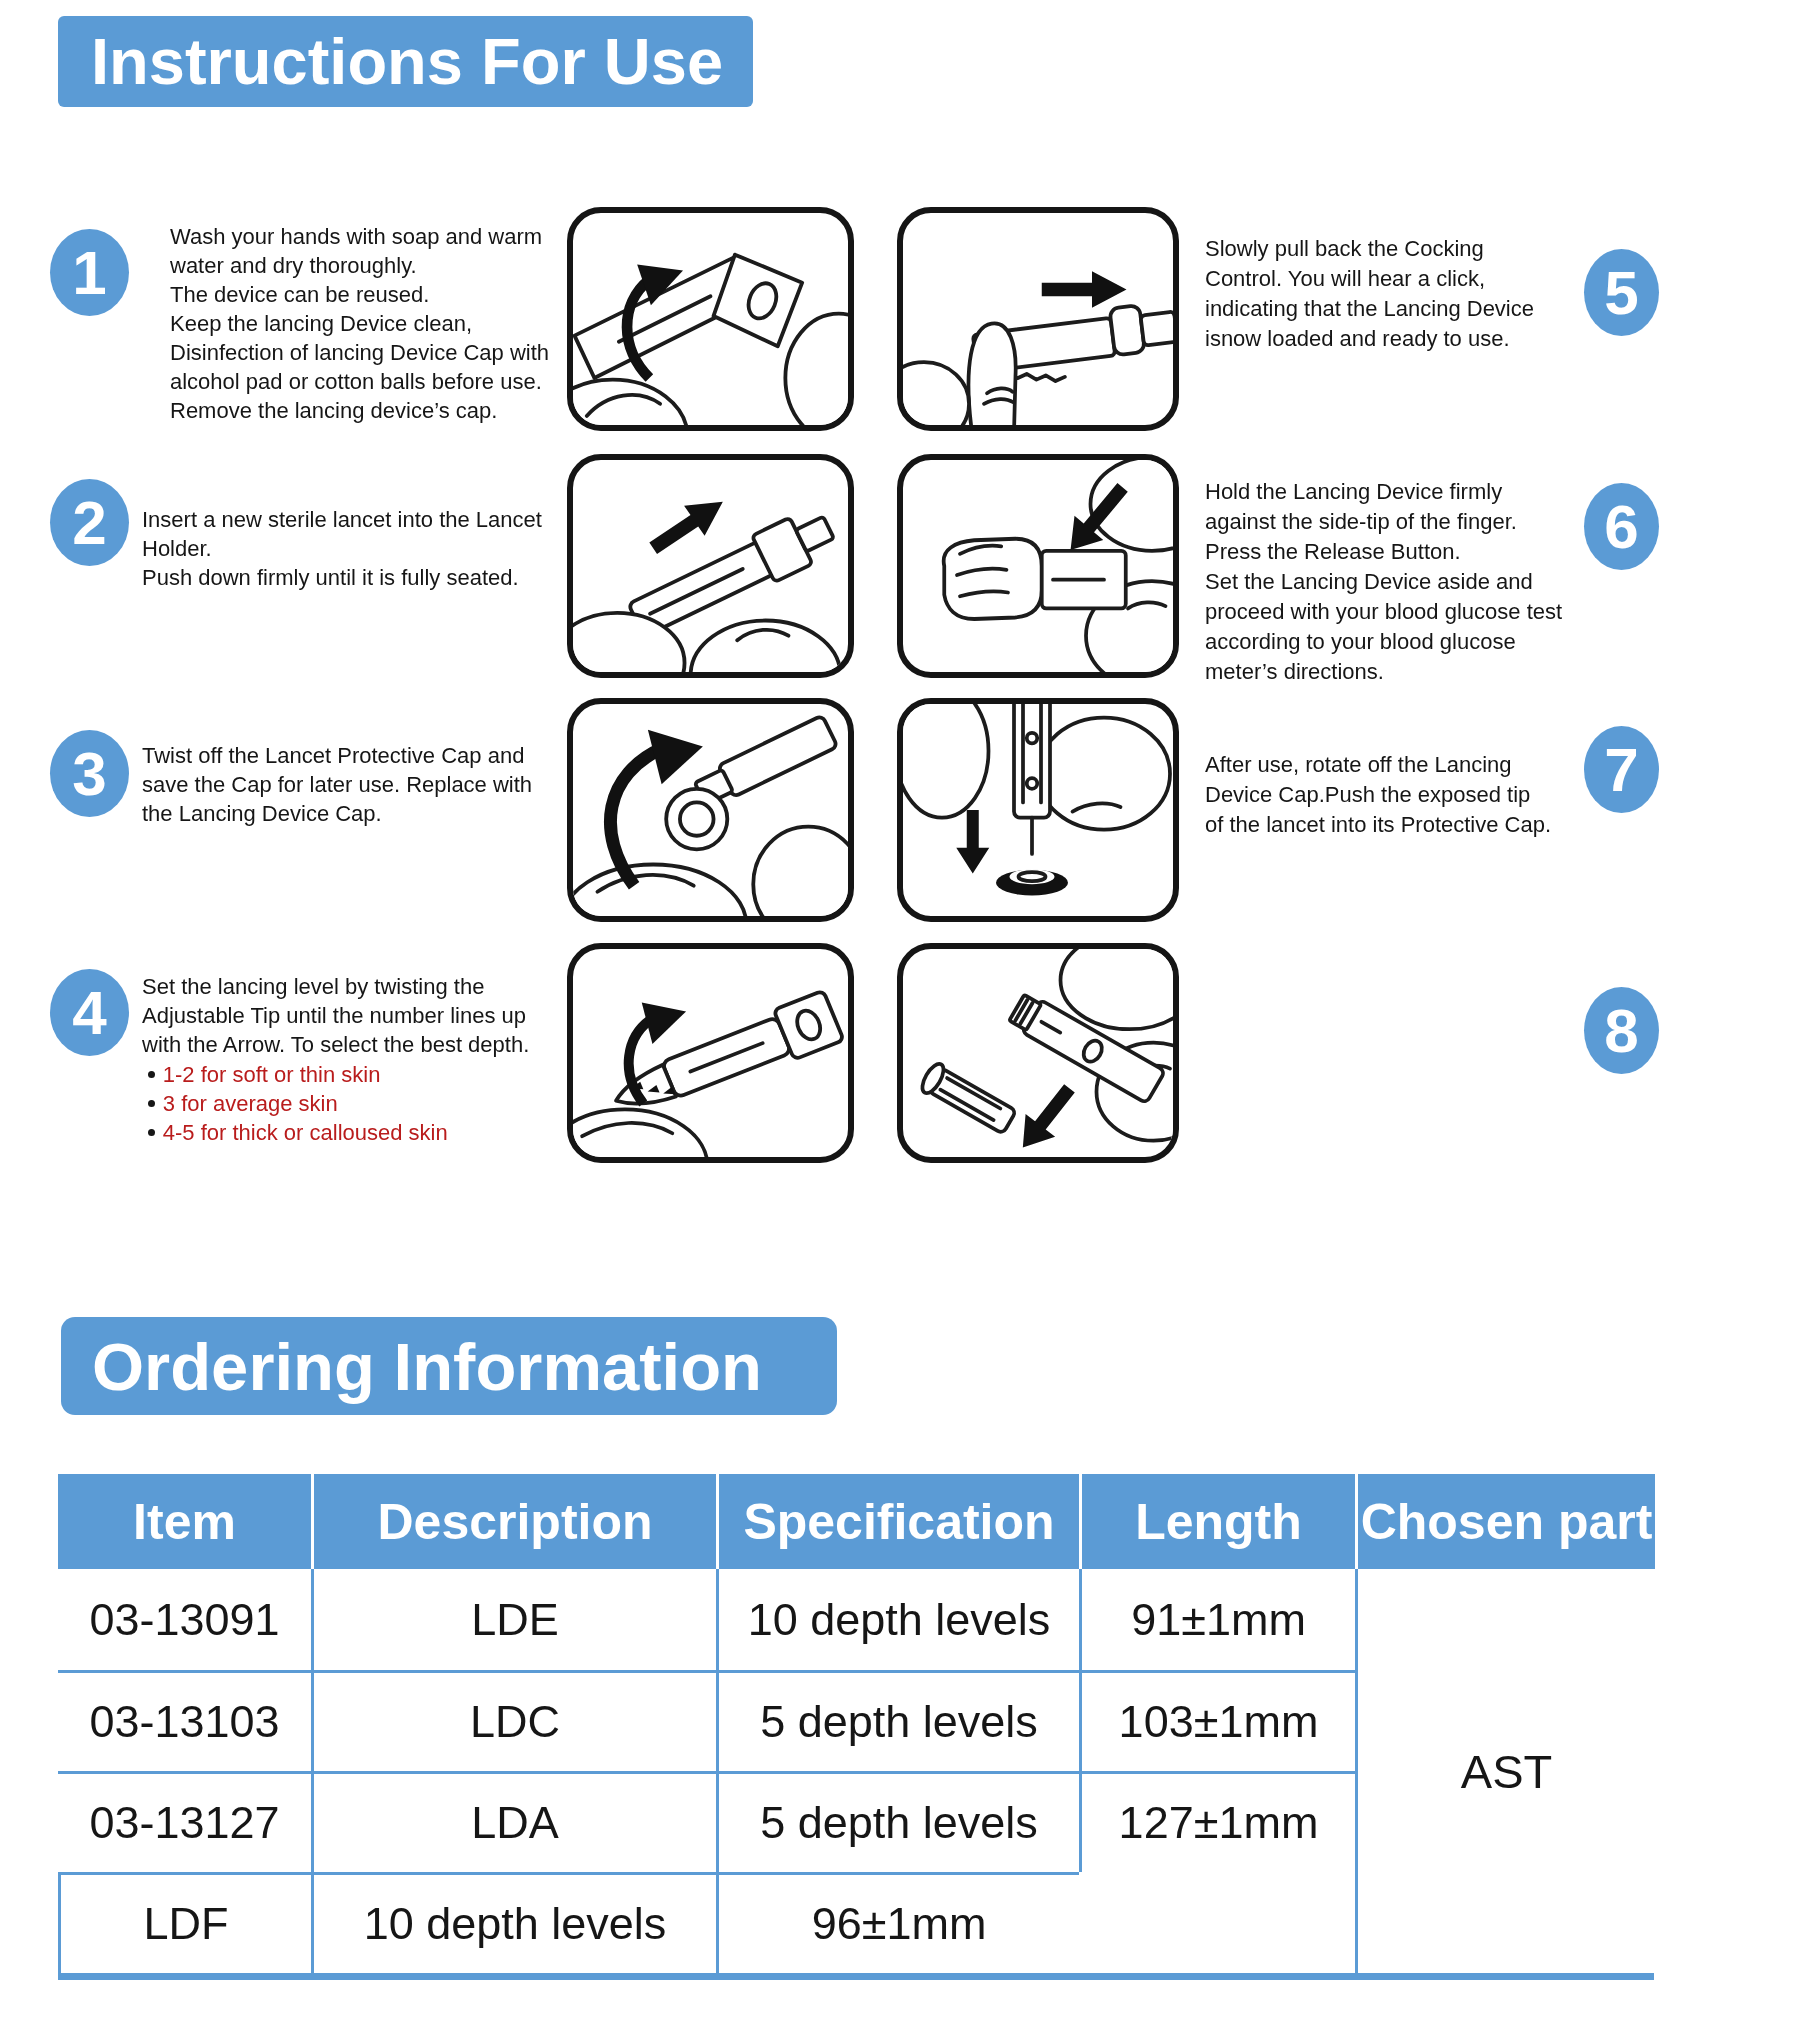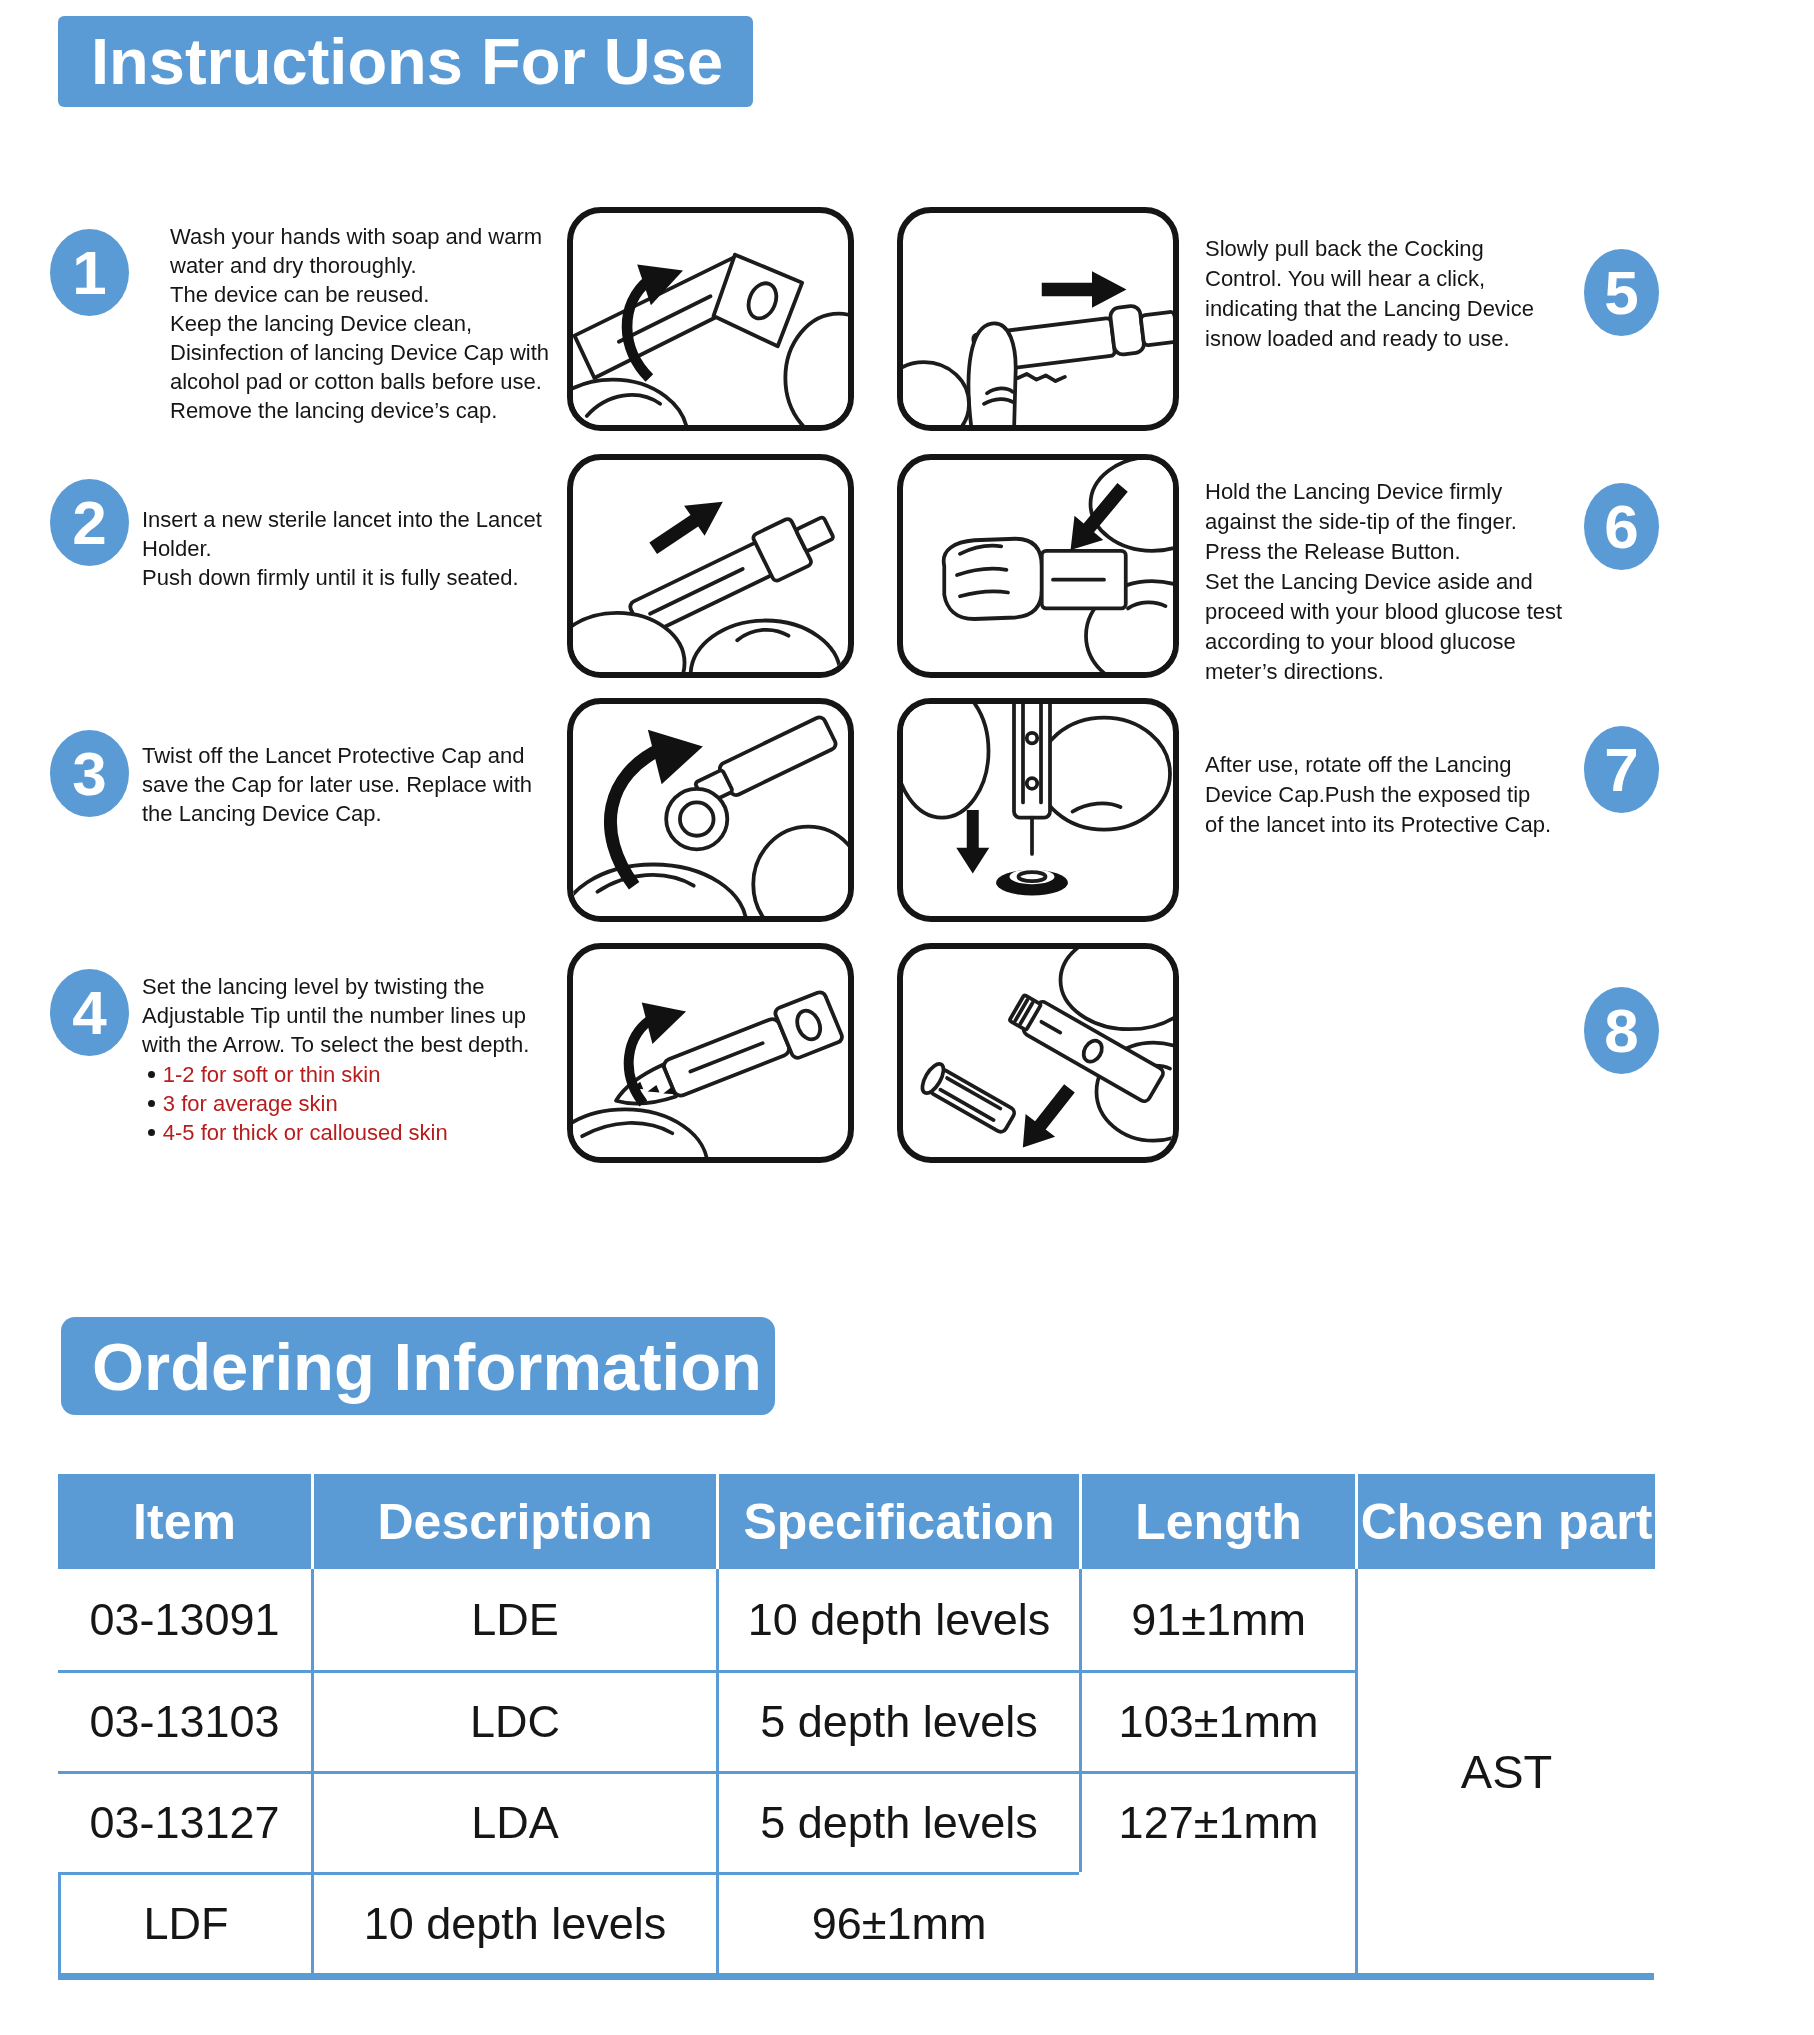--- a/index.html
+++ b/index.html
@@ -5,21 +5,21 @@
   html,body { margin:0; padding:0; background:#ffffff; }
   .page {
     position:relative; width:1814px; height:2035px; background:#ffffff;
     font-family:"Liberation Sans","DejaVu Sans",sans-serif; color:#1b1b1b; overflow:hidden;
   }
   .banner {
     position:absolute; background:#5b9bd5; color:#ffffff; font-weight:bold;
     display:flex; align-items:center; box-sizing:border-box;
   }
   #banner-instructions { left:58px; top:16.4px; width:695px; height:91px; border-radius:6px; font-size:65px; padding-left:33px; }
-  #banner-ordering    { left:61px; top:1317px; width:714px; height:98px; border-radius:14px; font-size:67px; padding-left:31px; }
+  #banner-ordering    { left:61px; top:1317px; width:776px; height:98px; border-radius:14px; font-size:67px; padding-left:31px; }
 
   .step-circle {
     position:absolute; background:#5b9bd5; color:#ffffff; font-weight:bold;
     border-radius:50%; display:flex; align-items:center; justify-content:center;
     font-size:62px; width:79px; height:87px;
   }
   #circle-1 { left:50px;  top:229px; }
   #circle-2 { left:50px;  top:479px; }
   #circle-3 { left:50px;  top:730px; }
   #circle-4 { left:50px;  top:969px; }

